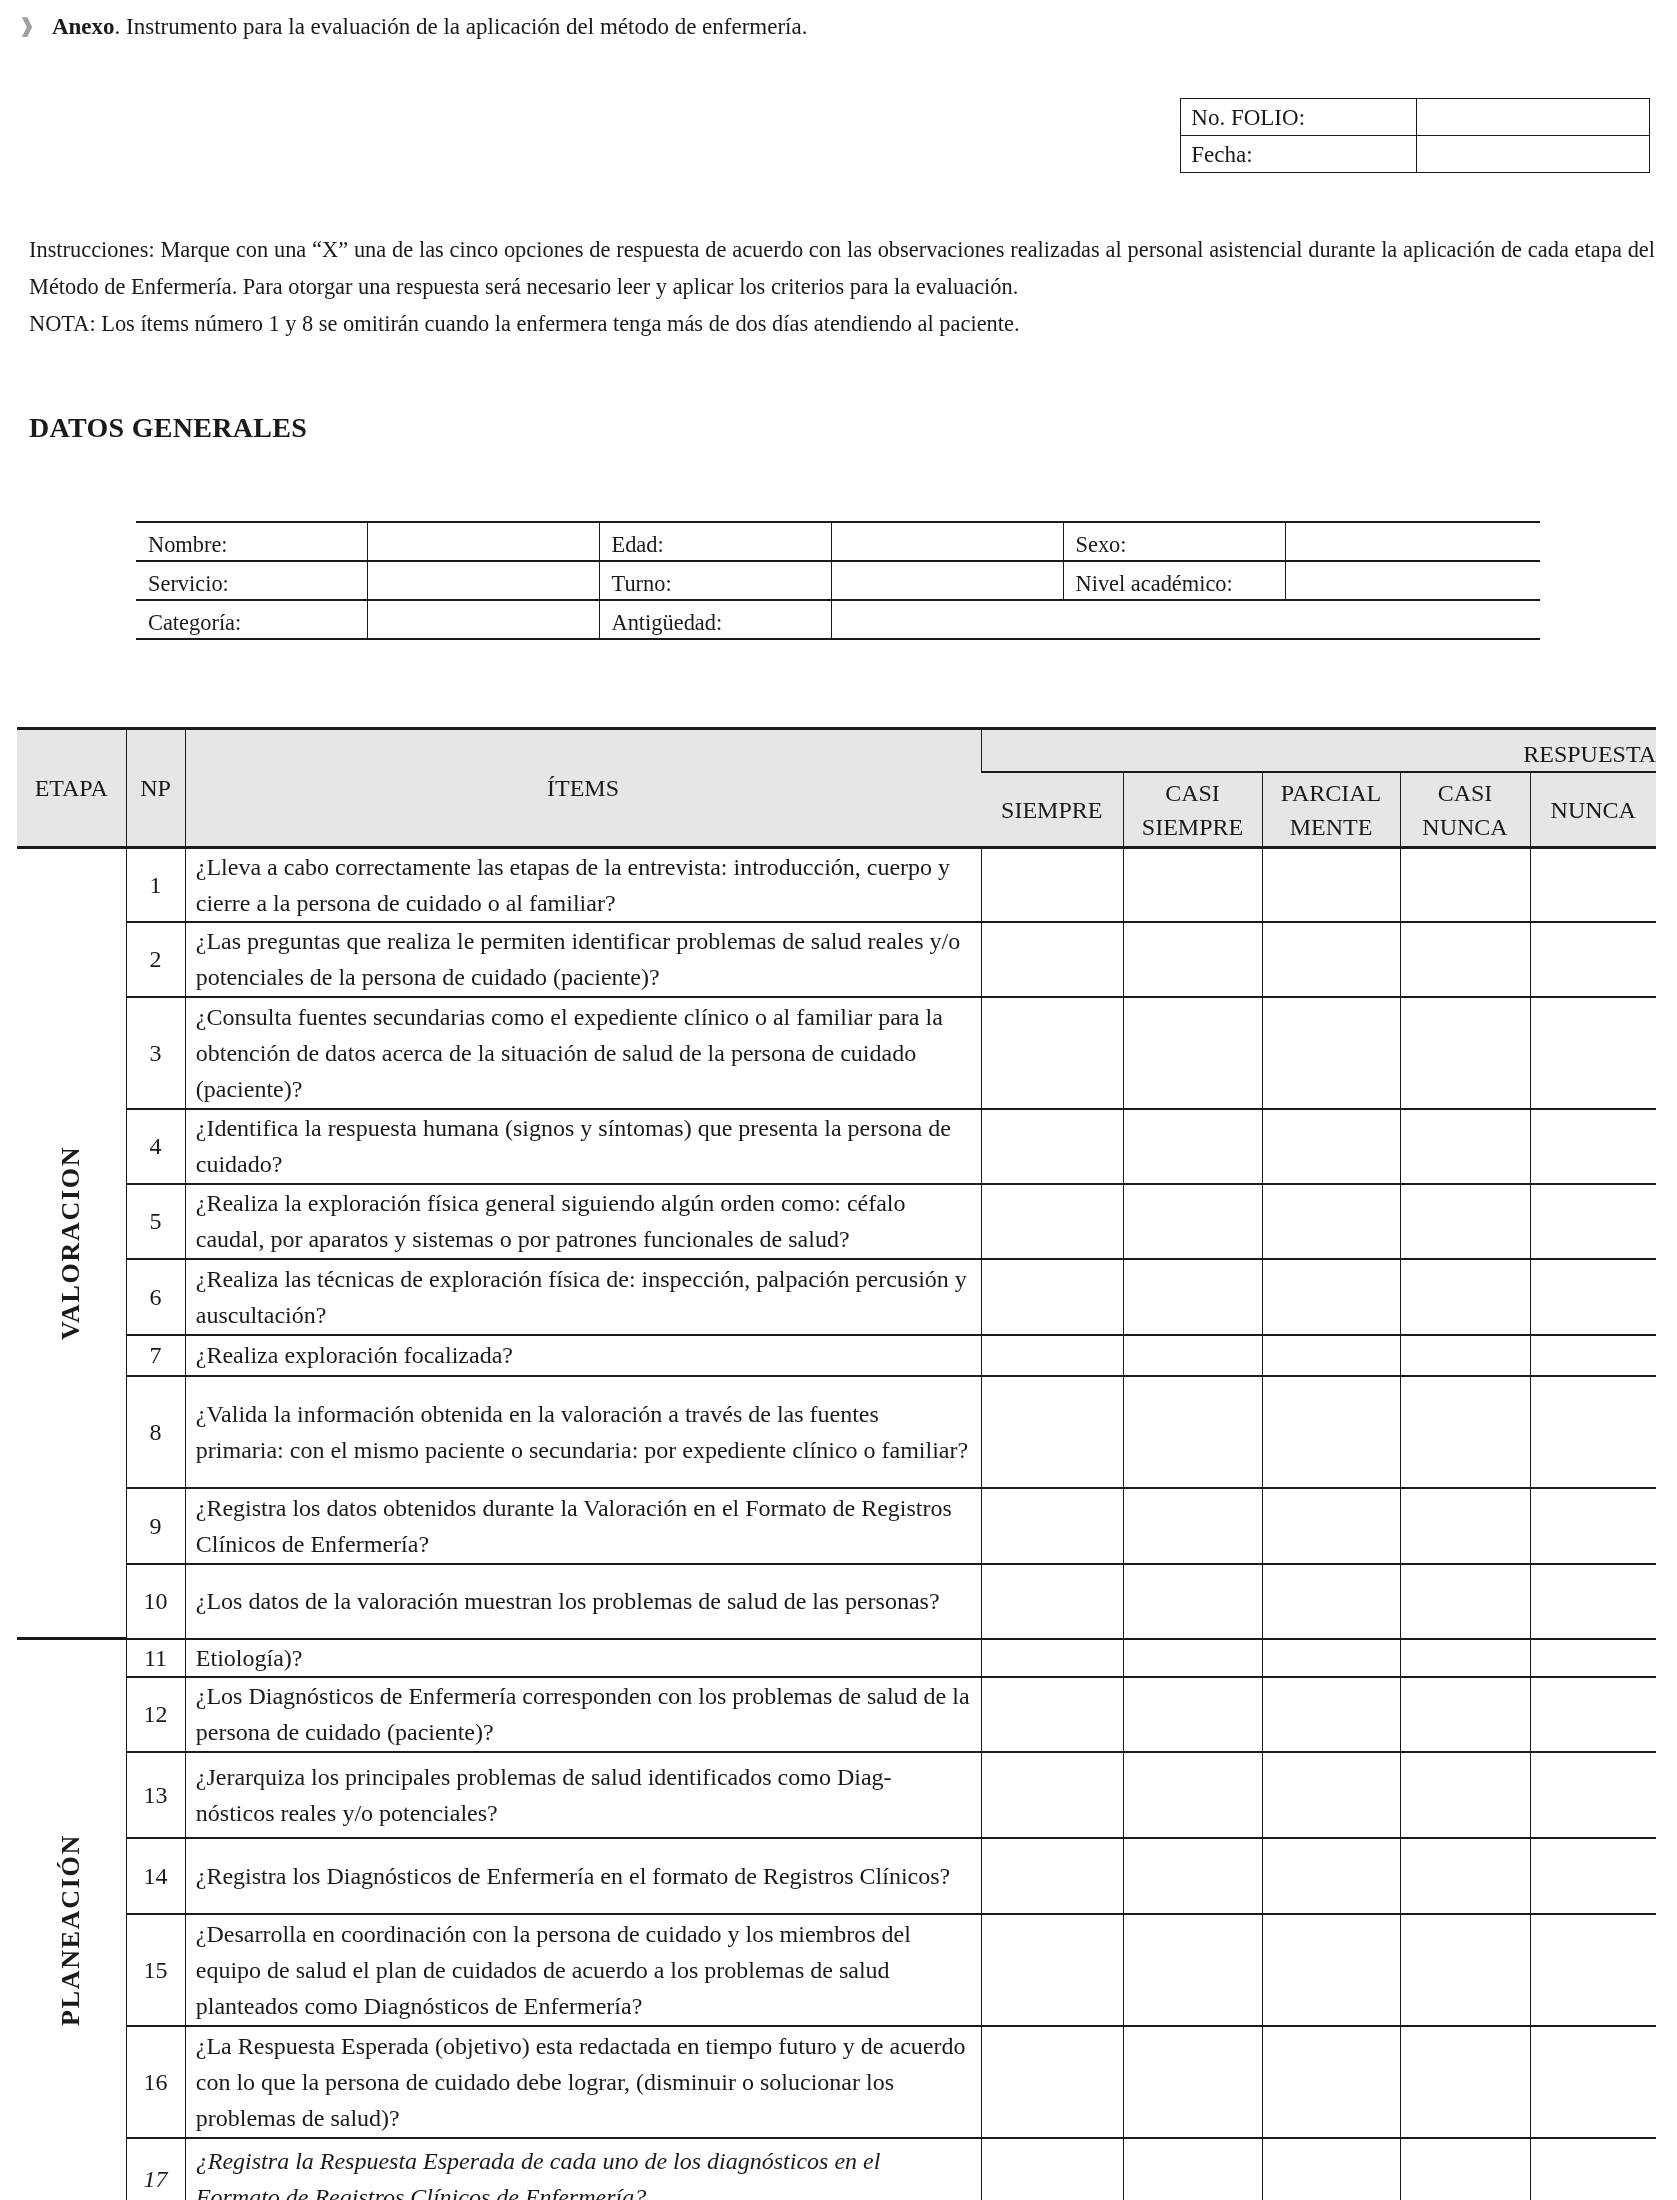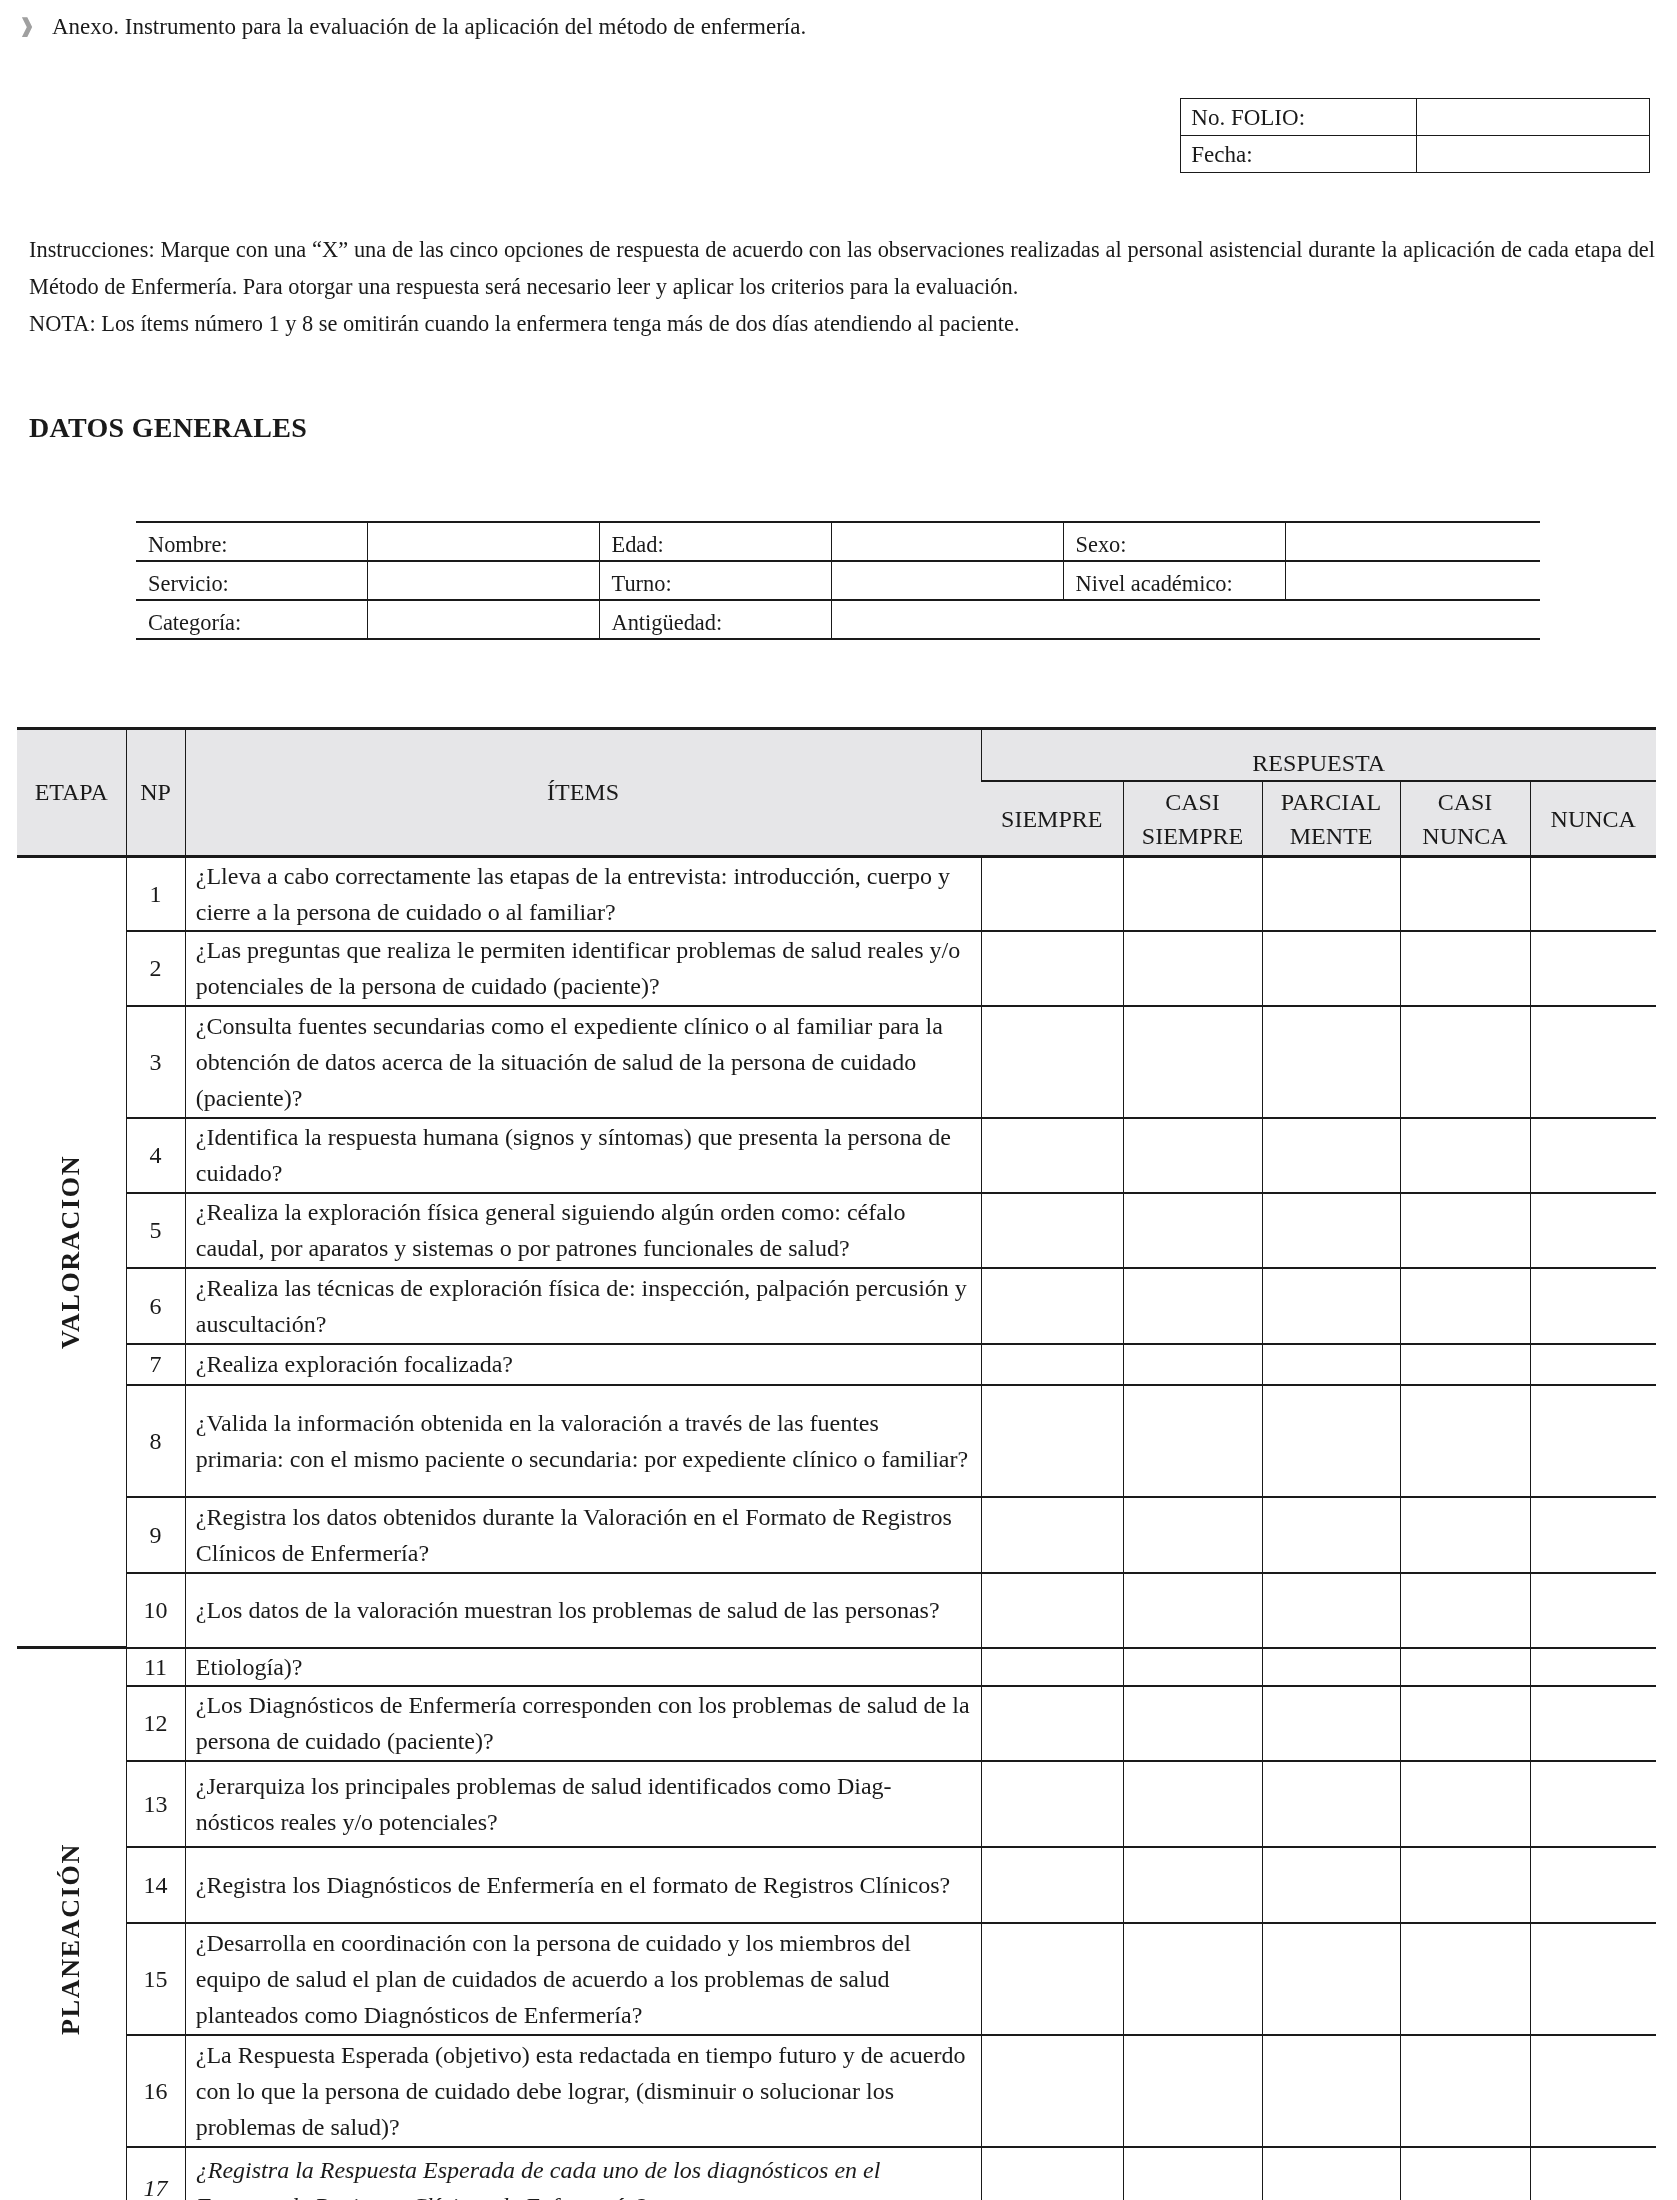--- a/index.html
+++ b/index.html
@@ -8,21 +8,21 @@
     position: relative;
     font-family: "Liberation Serif", "DejaVu Serif", serif;
     color: #1a1a1a;
     overflow: hidden;
   }
   .abs { position: absolute; }
 
   
   .title-line { left: 19px; top: 13.8px; font-size: 23px; white-space: nowrap; }
   .title-line .marker { color: #a0a0a0; font-weight: bold; font-size: 19px; margin-right: 17px; position: relative; top: -1.7px; }
-  .title-line b { font-weight: normal; }
+  .title-line b { font-weight: bold; }
 
   
   .folio { left: 1180px; top: 98px; width: 470px; border-collapse: collapse; }
   .folio td { border: 1.7px solid #1a1a1a; height: 37px; font-size: 23px; padding: 1.7px 10.3px 0 10.3px; vertical-align: middle; }
   .folio td.lbl { width: 236px; }
 
   
   .intro { left: 29px; top: 231px; width: 1626px; font-size: 22.4px; line-height: 37px; text-align: justify; }
   .intro p { margin: 0; }
 
@@ -35,21 +35,21 @@
   .datos tr { border-top: 2.6px solid #1a1a1a; }
   .datos tr:last-child { border-bottom: 2.6px solid #1a1a1a; }
   .datos td.w { width: 232px; }
 
   
   .main { left: 17px; top: 727px; width: 1639px; border-collapse: collapse; table-layout: fixed; }
   .main th, .main td { border-left: 1.3px solid #1a1a1a; }
   .main th:first-child, .main td.etapa { border-left: none; }
   .main thead tr.h1 { border-top: 3.4px solid #1a1a1a; }
   .main thead th { background: #e6e6e8; font-weight: normal; font-size: 24px; line-height: 34px; text-align: center; vertical-align: middle; }
-  .main thead tr.h1 th.resp { height: 39px; border-bottom: 2.6px solid #1a1a1a; padding-top: 16px; }
+  .main thead tr.h1 th.resp { height: 39px; border-bottom: 2.6px solid #1a1a1a; padding-top: 7px; text-align: right; }
   .main thead tr.h2 th { height: 75px; padding-top: 1.7px; }
   .main thead { border-bottom: 3.4px solid #1a1a1a; }
   .main tbody tr { border-top: 2.2px solid #1a1a1a; }
   .main tbody tr.first { border-top: none; }
   .main tbody tr.stage-start td:not(.keep) { border-top: 2.6px solid #1a1a1a; }
   .main tbody tr.last { border-bottom: 3px solid #1a1a1a; }
   .main td { font-size: 24px; line-height: 36px; vertical-align: middle; }
   .main td.np { text-align: center; font-size: 24px; }
   .main td.item { padding: 0 10.3px 0 10.3px; text-align: left; }
   .main td.etapa { position: relative; padding: 0; }

